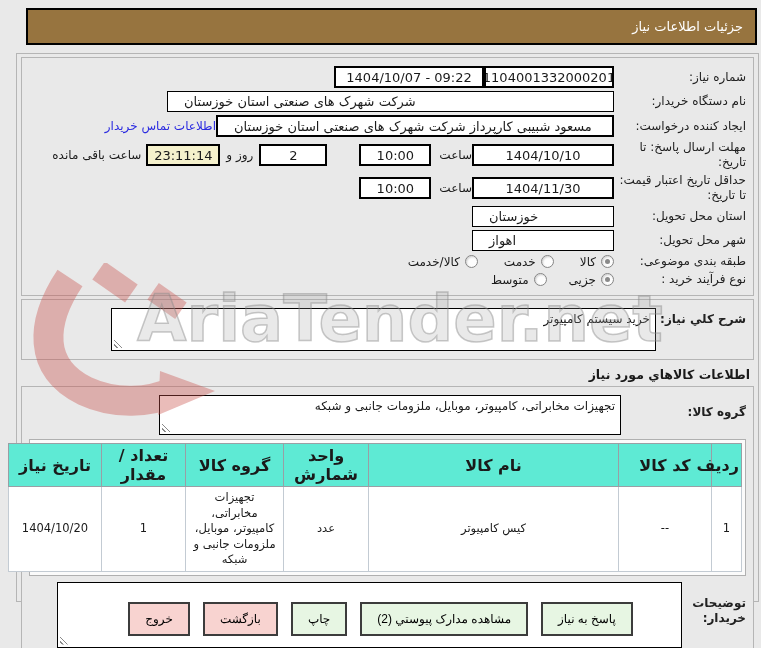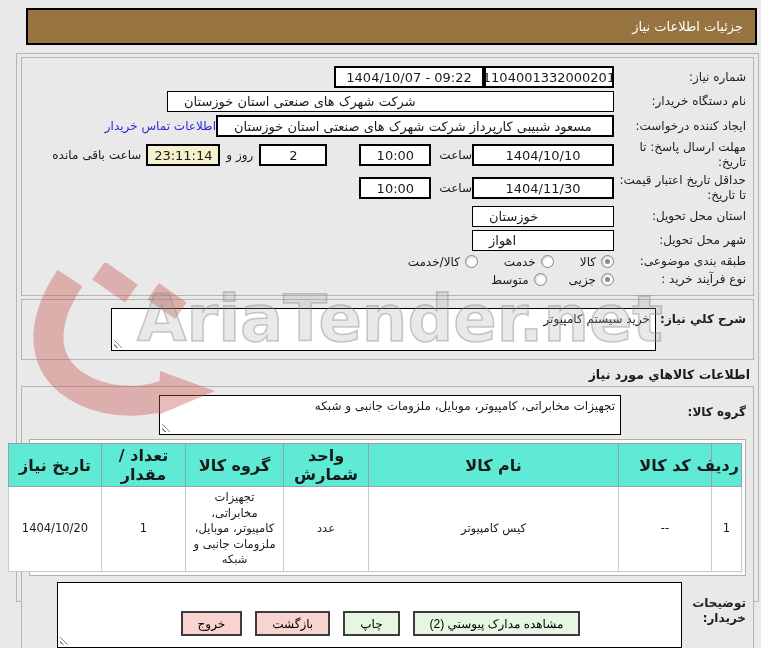--- a/index.html
+++ b/index.html
@@ -87,21 +87,21 @@
     background: #fff; border: 1px solid #c3cbd3; text-align: center;
     font-size: 11.5px; padding: 3px 4px; height: 60px; line-height: 1.35;
   }
 
   
   .footer {
     position: absolute; bottom: 12px; right: 0; left: 0;
     display: flex; justify-content: center; gap: 13px;
   }
   .btn {
-    height: 25px; border: 2px solid #3c3c3c; background: #e7f6e3;
+    height: 34px; border: 2px solid #3c3c3c; background: #e7f6e3;
     display: flex; align-items: center; justify-content: center;
     padding: 0 15px; font-size: 12px; cursor: pointer; white-space: nowrap;
   }
   .btn.pink { background: #f8d3d0; }
 
   
   .watermark {
     position: absolute; top: 263px; left: 0; width: 761px; height: 170px;
     pointer-events: none; z-index: 6;
   }
@@ -258,20 +258,21 @@
         <span class="flabel blabel w2" style="width:64px;flex:0 0 64px;padding-top:14px;">توضیحات خریدار:</span>
         <div class="tarea" style="width:625px;height:66px;">
           <span></span>
           <span class="resize-handle"></span>
         </div>
       </div>
     </div>
   </div>
 
   <div class="footer">
+    <button class="btn">پاسخ به نیاز</button>
     <button class="btn">مشاهده مدارک پیوستي (2)</button>
     <button class="btn">چاپ</button>
     <button class="btn pink">بازگشت</button>
     <button class="btn pink">خروج</button>
   </div>
 
   <div class="watermark">
     <svg width="761" height="170" viewBox="0 0 761 170">
       <g opacity="0.38">
         <path d="M70 15 C 40 60, 38 105, 85 128 C 115 142, 150 140, 175 128" fill="none" stroke="#c9504a" stroke-width="30" stroke-linecap="butt"></path>

